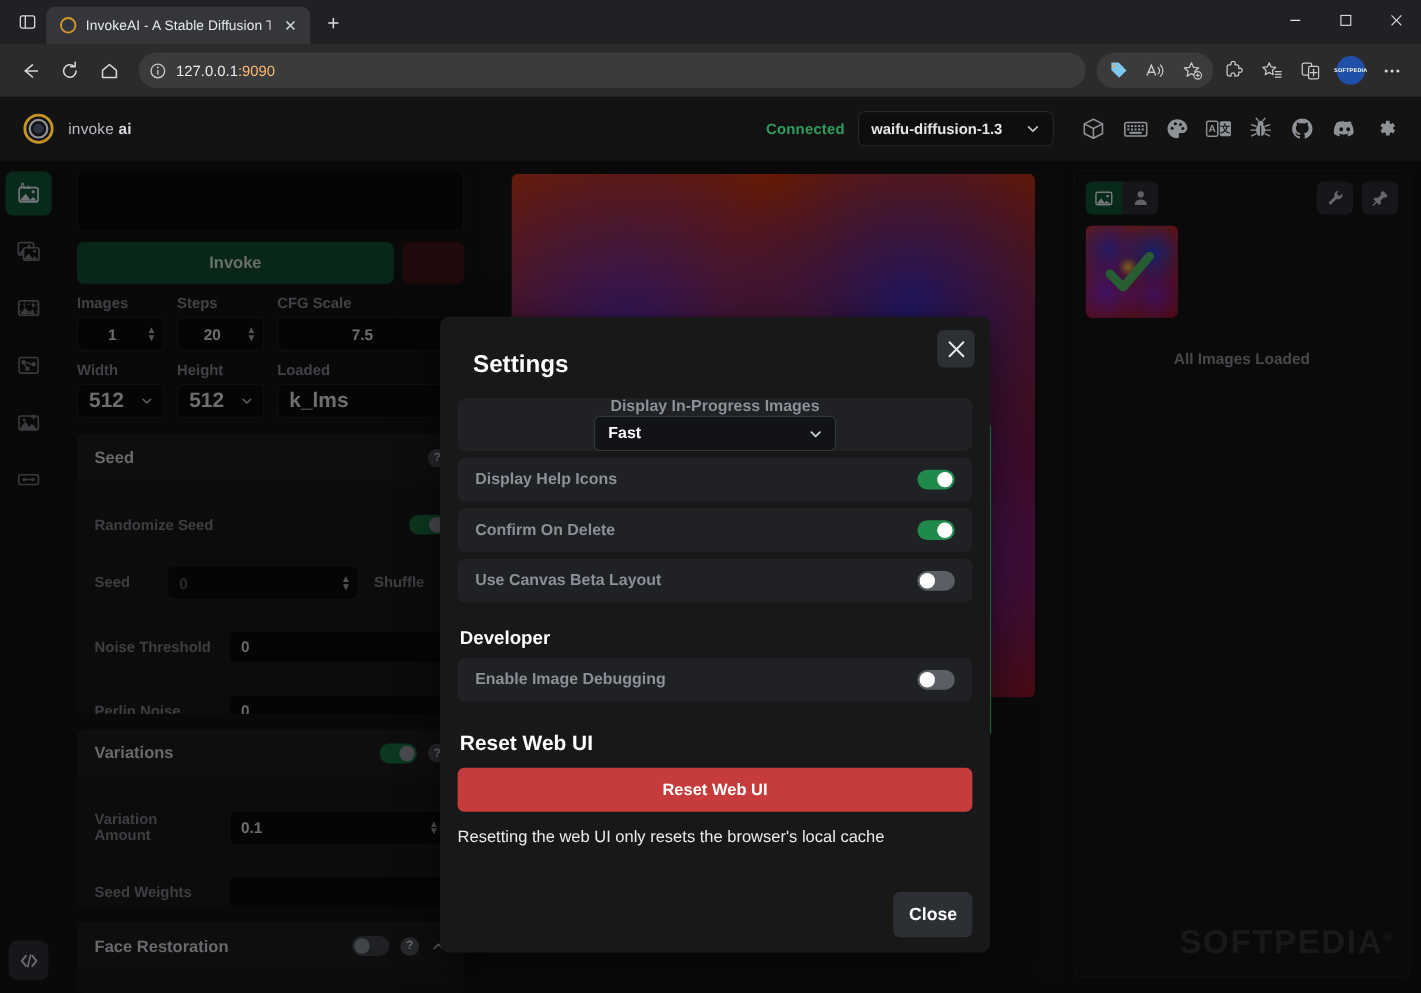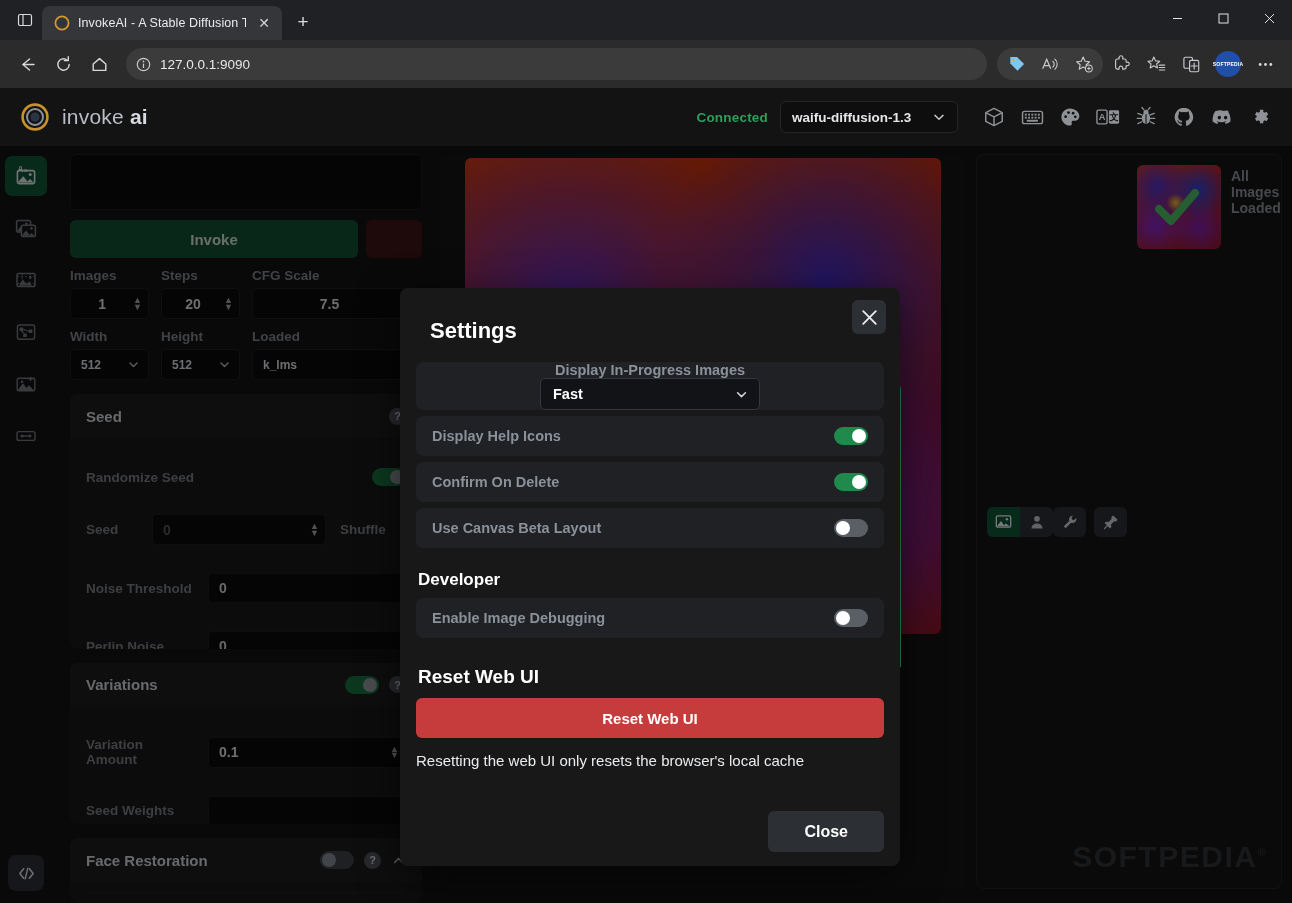--- a/index.html
+++ b/index.html
@@ -56,21 +56,21 @@
   .tb-btn {
     width: 34px; height: 34px; border-radius: 5px; display: flex;
     align-items: center; justify-content: center; cursor: pointer; color: #d6d8da;
   }
   .omnibox {
     flex: 1; height: 32px; background: #3b3b3b; border-radius: 16px;
     display: flex; align-items: center; padding: 0 10px; margin: 0 8px;
     gap: 9px; cursor: text; min-width: 0;
   }
   .omni-url { font-size: 13.5px; color: #e8eaed; white-space: nowrap; }
-  .omni-url .dim { color: #e5e5e5; }
+  .omni-url .dim { color: #fdba74; }
   .tb-right { display: flex; align-items: center; gap: 1px; }
   .tb-pill {
     display: flex; align-items: center; background: #3b3b3b;
     border-radius: 16px; height: 32px; padding: 0 2px;
   }
   .avatar-btn {
     width: 26px; height: 26px; border-radius: 50%; background: #1f4fa8;
     display: flex; align-items: center; justify-content: center;
     font-size: 5px; font-weight: bold; color: #fff; letter-spacing: .2px;
     margin: 0 6px; cursor: pointer;
@@ -78,21 +78,21 @@
 
   
   #app {
     position: absolute; left: 0; top: 88px; width: 1292px; height: 815px;
     background: #131313; overflow: hidden;
   }
   .app-header {
     height: 58px; display: flex; align-items: center; padding: 0 18px 0 20px; gap: 12px;
   }
   .logo-wrap { display: flex; align-items: center; gap: 12px; }
-  .logo-text { font-size: 21px; color: #b8bdc6; letter-spacing: .2px; }
+  .logo-text { font-size: 14px; color: #b8bdc6; letter-spacing: .2px; }
   .logo-text b { color: #d7dae0; }
   .header-spacer { flex: 1; }
   .status-connected { color: #2d9e5b; font-weight: bold; font-size: 13.5px; letter-spacing: .2px; }
   .model-select {
     background: #0e0e0e; border: 1px solid #262626; border-radius: 6px;
     height: 32px; min-width: 178px; display: flex; align-items: center;
     justify-content: space-between; padding: 0 11px; cursor: pointer;
   }
   .model-select span { color: #e4e6ea; font-size: 13.5px; font-weight: bold; }
   .header-icons { display: flex; align-items: center; gap: 10px; margin-left: 10px; }
@@ -142,21 +142,21 @@
     display: flex; align-items: center; justify-content: space-between;
     padding: 0 6px 0 0; cursor: text;
   }
   .num-input .val { flex: 1; text-align: center; color: #cfd3d8; font-size: 14px; font-weight: bold; }
   .stepper { display: flex; flex-direction: column; gap: 1px; color: #9aa0a6; line-height: .7; font-size: 9px; cursor: pointer; }
   .sel-input {
     height: 31px; background: #0b0b0b; border: 1px solid #1e1e1e; border-radius: 5px;
     display: flex; align-items: center; justify-content: space-between;
     padding: 0 8px 0 10px; cursor: pointer;
   }
-  .sel-input .val { color: #cfd3d8; font-size: 12px; font-weight: bold; }
+  .sel-input .val { color: #cfd3d8; font-size: 19px; font-weight: bold; }
 
   .accordion { background: #171717; border-radius: 7px; overflow: hidden; margin-top: 4px; }
   .acc-head {
     height: 44px; background: #1c1c1c; display: flex; align-items: center;
     padding: 0 16px; gap: 10px; cursor: pointer;
   }
   .acc-title { color: #c5c9cf; font-size: 15px; font-weight: bold; flex: 1; }
   .acc-body { padding: 14px 16px 16px; display: flex; flex-direction: column; gap: 12px; }
   .row { display: flex; align-items: center; gap: 14px; margin-top: 16px; }
   .row-label { color: #74787f; font-size: 13.5px; font-weight: bold; }
@@ -201,21 +201,21 @@
       radial-gradient(ellipse at 80% 74%, #6d1f9e 0%, rgba(109,31,158,0) 34%),
       radial-gradient(ellipse at 50% 88%, #b01010 0%, rgba(176,16,16,0) 45%),
       radial-gradient(ellipse at 50% 58%, #e06a12 0%, rgba(224,106,18,0) 40%),
       linear-gradient(170deg, #c8360d 0%, #a8240c 30%, #7a1430 60%, #8d1414 100%);
   }
 
   
   .gallery {
     width: 306px; margin: 8px 10px 14px 0; background: #141414;
     border: 1px solid #222; border-radius: 8px; padding: 10px;
-    display: flex; flex-direction: row; gap: 10px; position: relative;
+    display: flex; flex-direction: column; gap: 10px; position: relative;
   }
   .gal-toolbar { display: flex; align-items: center; }
   .seg {
     display: flex; border-radius: 6px; overflow: hidden; background: #2a2d33;
   }
   .seg-btn {
     width: 33px; height: 30px; display: flex; align-items: center; justify-content: center;
     cursor: pointer; color: #b9bdc3;
   }
   .seg-btn.active { background: #0f5132; color: #e4e7eb; }
@@ -282,21 +282,21 @@
   .modal-subhead { font-size: 17px; font-weight: bold; color: #fff; margin: 16px 0 8px 2px; }
   .modal-subhead.big { font-size: 19px; margin-top: 22px; margin-bottom: 10px; }
   .reset-btn {
     height: 40px; background: #c63c3c; border-radius: 6px; color: #fff;
     font-size: 15px; font-weight: bold; display: flex; align-items: center;
     justify-content: center; cursor: pointer;
   }
   .reset-note { color: #e9ecef; font-size: 15px; margin-top: 14px; }
   .modal-footer { margin-top: auto; display: flex; justify-content: flex-end; }
   .close-btn {
-    height: 41px; padding: 0 36px; background: #2c2f34; border-radius: 6px;
+    height: 41px; padding: 0 14px; background: #2c2f34; border-radius: 6px;
     color: #fff; font-size: 16px; font-weight: bold; display: flex;
     align-items: center; justify-content: center; cursor: pointer;
   }
 
   .scrim { position: absolute; inset: 0; background: rgba(0,0,0,.48); z-index: 50; }
 </style>
 </head>
 <body>
 
 <div id="browser">

